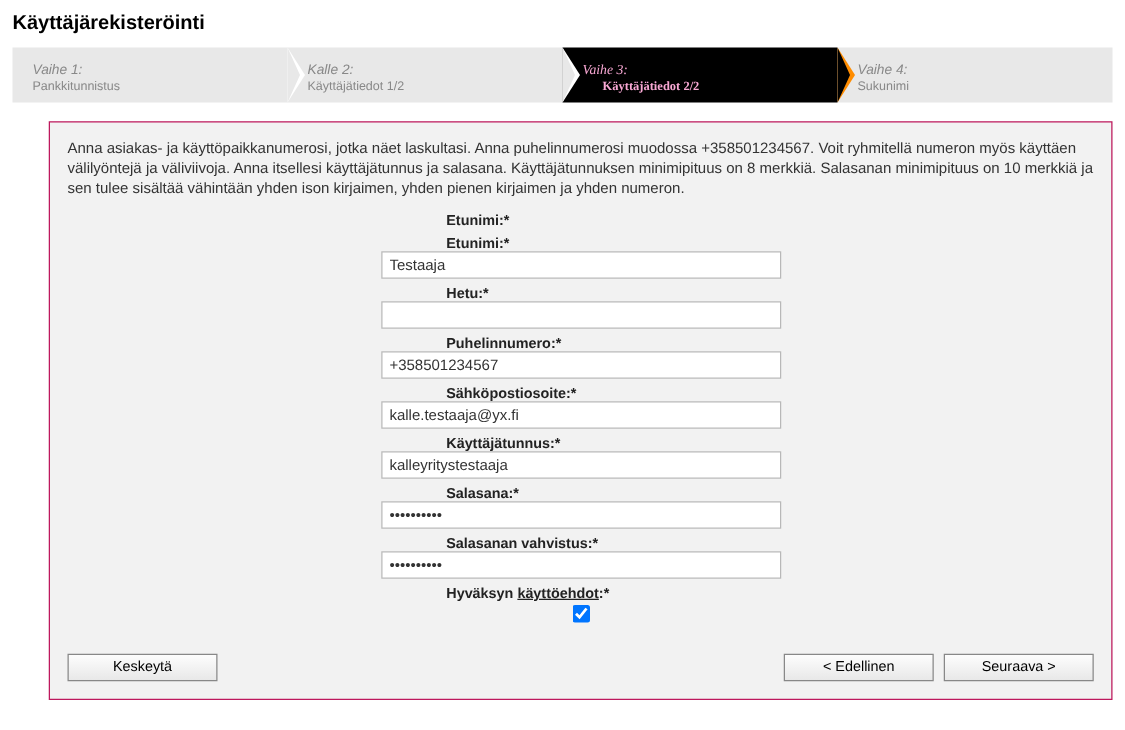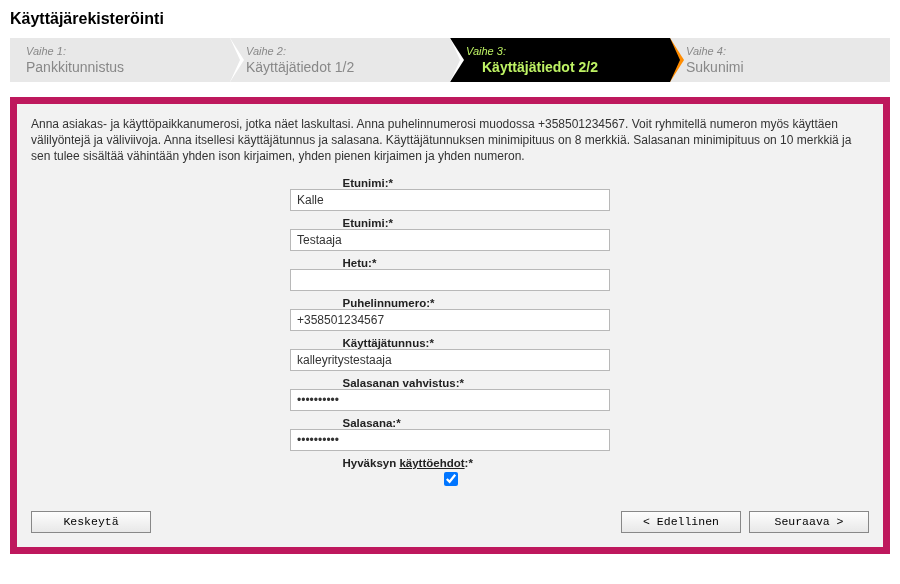--- a/index.html
+++ b/index.html
@@ -32,24 +32,25 @@
     flex-direction: column;
     justify-content: flex-end;
     line-height: 1.3;
   }
   .step-inactive {
     background: #e8e8e8;
     color: #888;
   }
   .step-active {
     background: #000;
-    color: #bef264;
+    color: #f9a8d4;
+    font-family: Liberation Serif, serif;
   }
   .step-label { font-style: italic; font-size: 11px; }
-  .step-name { font-size: 14px; }
+  .step-name { font-size: 10px; }
   .step-active .step-name { font-weight: bold; margin-left: 16px; }
   .step-arrow {
     position: absolute;
     right: -14px;
     top: 0;
     width: 0;
     height: 0;
     border-top: 22px solid transparent;
     border-bottom: 22px solid transparent;
     z-index: 2;
@@ -67,23 +68,24 @@
     width: 0;
     height: 0;
     border-top: 22px solid transparent;
     border-bottom: 22px solid transparent;
     z-index: 3;
   }
   .step-arrow-inner-gray { border-left: 10px solid #e8e8e8; }
   .step-arrow-inner-black { border-left: 10px solid #000; }
 
   .form-box {
-    border: 7px solid #be185d;
+    border: 1px solid #be185d;
     background: #f2f2f2;
     padding: 12px 14px 14px 14px;
+    margin-left: 29px;
   }
   .form-intro {
     margin: 0 0 12px 0;
     line-height: 1.35;
     color: #333;
     font-size: 12px;
   }
   .form-row {
     display: flex;
     align-items: center;
@@ -115,40 +117,40 @@
     display: flex;
     justify-content: space-between;
     margin-top: 22px;
   }
   .button-row-right { display: flex; gap: 8px; }
   .btn {
     min-width: 120px;
     height: 22px;
     border: 1px solid #888;
     background: linear-gradient(#fdfdfd,#e8e8e8);
-    font-family: Liberation Mono, monospace;
+    font-family: Liberation Sans, sans-serif;
     font-size: 11.5px;
     cursor: pointer;
     padding: 0 0;
   }
 </style>
 </head>
 <body>
 
 <h1 class="page-title">Käyttäjärekisteröinti</h1>
 
 <div class="wizard-steps">
   <div class="step step-inactive">
     <span class="step-label">Vaihe 1:</span>
     <span class="step-name">Pankkitunnistus</span>
     <span class="step-arrow step-arrow-white"></span>
     <span class="step-arrow-inner step-arrow-inner-gray"></span>
   </div>
   <div class="step step-inactive">
-    <span class="step-label">Vaihe 2:</span>
+    <span class="step-label">Kalle 2:</span>
     <span class="step-name">Käyttäjätiedot 1/2</span>
     <span class="step-arrow step-arrow-white"></span>
     <span class="step-arrow-inner step-arrow-inner-gray"></span>
   </div>
   <div class="step step-active">
     <span class="step-label">Vaihe 3:</span>
     <span class="step-name">Käyttäjätiedot 2/2</span>
     <span class="step-arrow step-arrow-orange"></span>
     <span class="step-arrow-inner step-arrow-inner-black"></span>
   </div>
@@ -156,44 +158,47 @@
     <span class="step-label">Vaihe 4:</span>
     <span class="step-name">Sukunimi</span>
   </div>
 </div>
 
 <div class="form-box">
   <p class="form-intro">Anna asiakas- ja käyttöpaikkanumerosi, jotka näet laskultasi. Anna puhelinnumerosi muodossa +358501234567. Voit ryhmitellä numeron myös käyttäen välilyöntejä ja väliviivoja. Anna itsellesi käyttäjätunnus ja salasana. Käyttäjätunnuksen minimipituus on 8 merkkiä. Salasanan minimipituus on 10 merkkiä ja sen tulee sisältää vähintään yhden ison kirjaimen, yhden pienen kirjaimen ja yhden numeron.</p>
 
   <div class="form-row">
     <label class="form-label">Etunimi:*</label>
-    <input class="form-input" type="text" value="Kalle" style="">
   </div>
   <div class="form-row">
     <label class="form-label">Etunimi:*</label>
     <input class="form-input" type="text" value="Testaaja" style="">
   </div>
   <div class="form-row">
     <label class="form-label">Hetu:*</label>
     <input class="form-input" type="text" value="" style="">
   </div>
   <div class="form-row">
     <label class="form-label">Puhelinnumero:*</label>
     <input class="form-input" type="text" value="+358501234567" style="">
   </div>
   <div class="form-row">
+    <label class="form-label">Sähköpostiosoite:*</label>
+    <input class="form-input" type="text" value="kalle.testaaja@yx.fi" style="">
+  </div>
+  <div class="form-row">
     <label class="form-label">Käyttäjätunnus:*</label>
     <input class="form-input" type="text" value="kalleyritystestaaja" style="">
   </div>
   <div class="form-row">
+    <label class="form-label">Salasana:*</label>
+    <input class="form-input" type="password" value="••••••••••" style="">
+  </div>
+  <div class="form-row">
     <label class="form-label">Salasanan vahvistus:*</label>
-    <input class="form-input" type="password" value="••••••••••" style="">
-  </div>
-  <div class="form-row">
-    <label class="form-label">Salasana:*</label>
     <input class="form-input" type="password" value="••••••••••" style="">
   </div>
   <div class="form-row">
     <label class="form-label">
       <span>Hyväksyn </span><a href="#">käyttöehdot</a><span>:*</span>
     </label>
     <input class="form-checkbox" type="checkbox" checked="" style="">
   </div>
 
   <div class="button-row">

